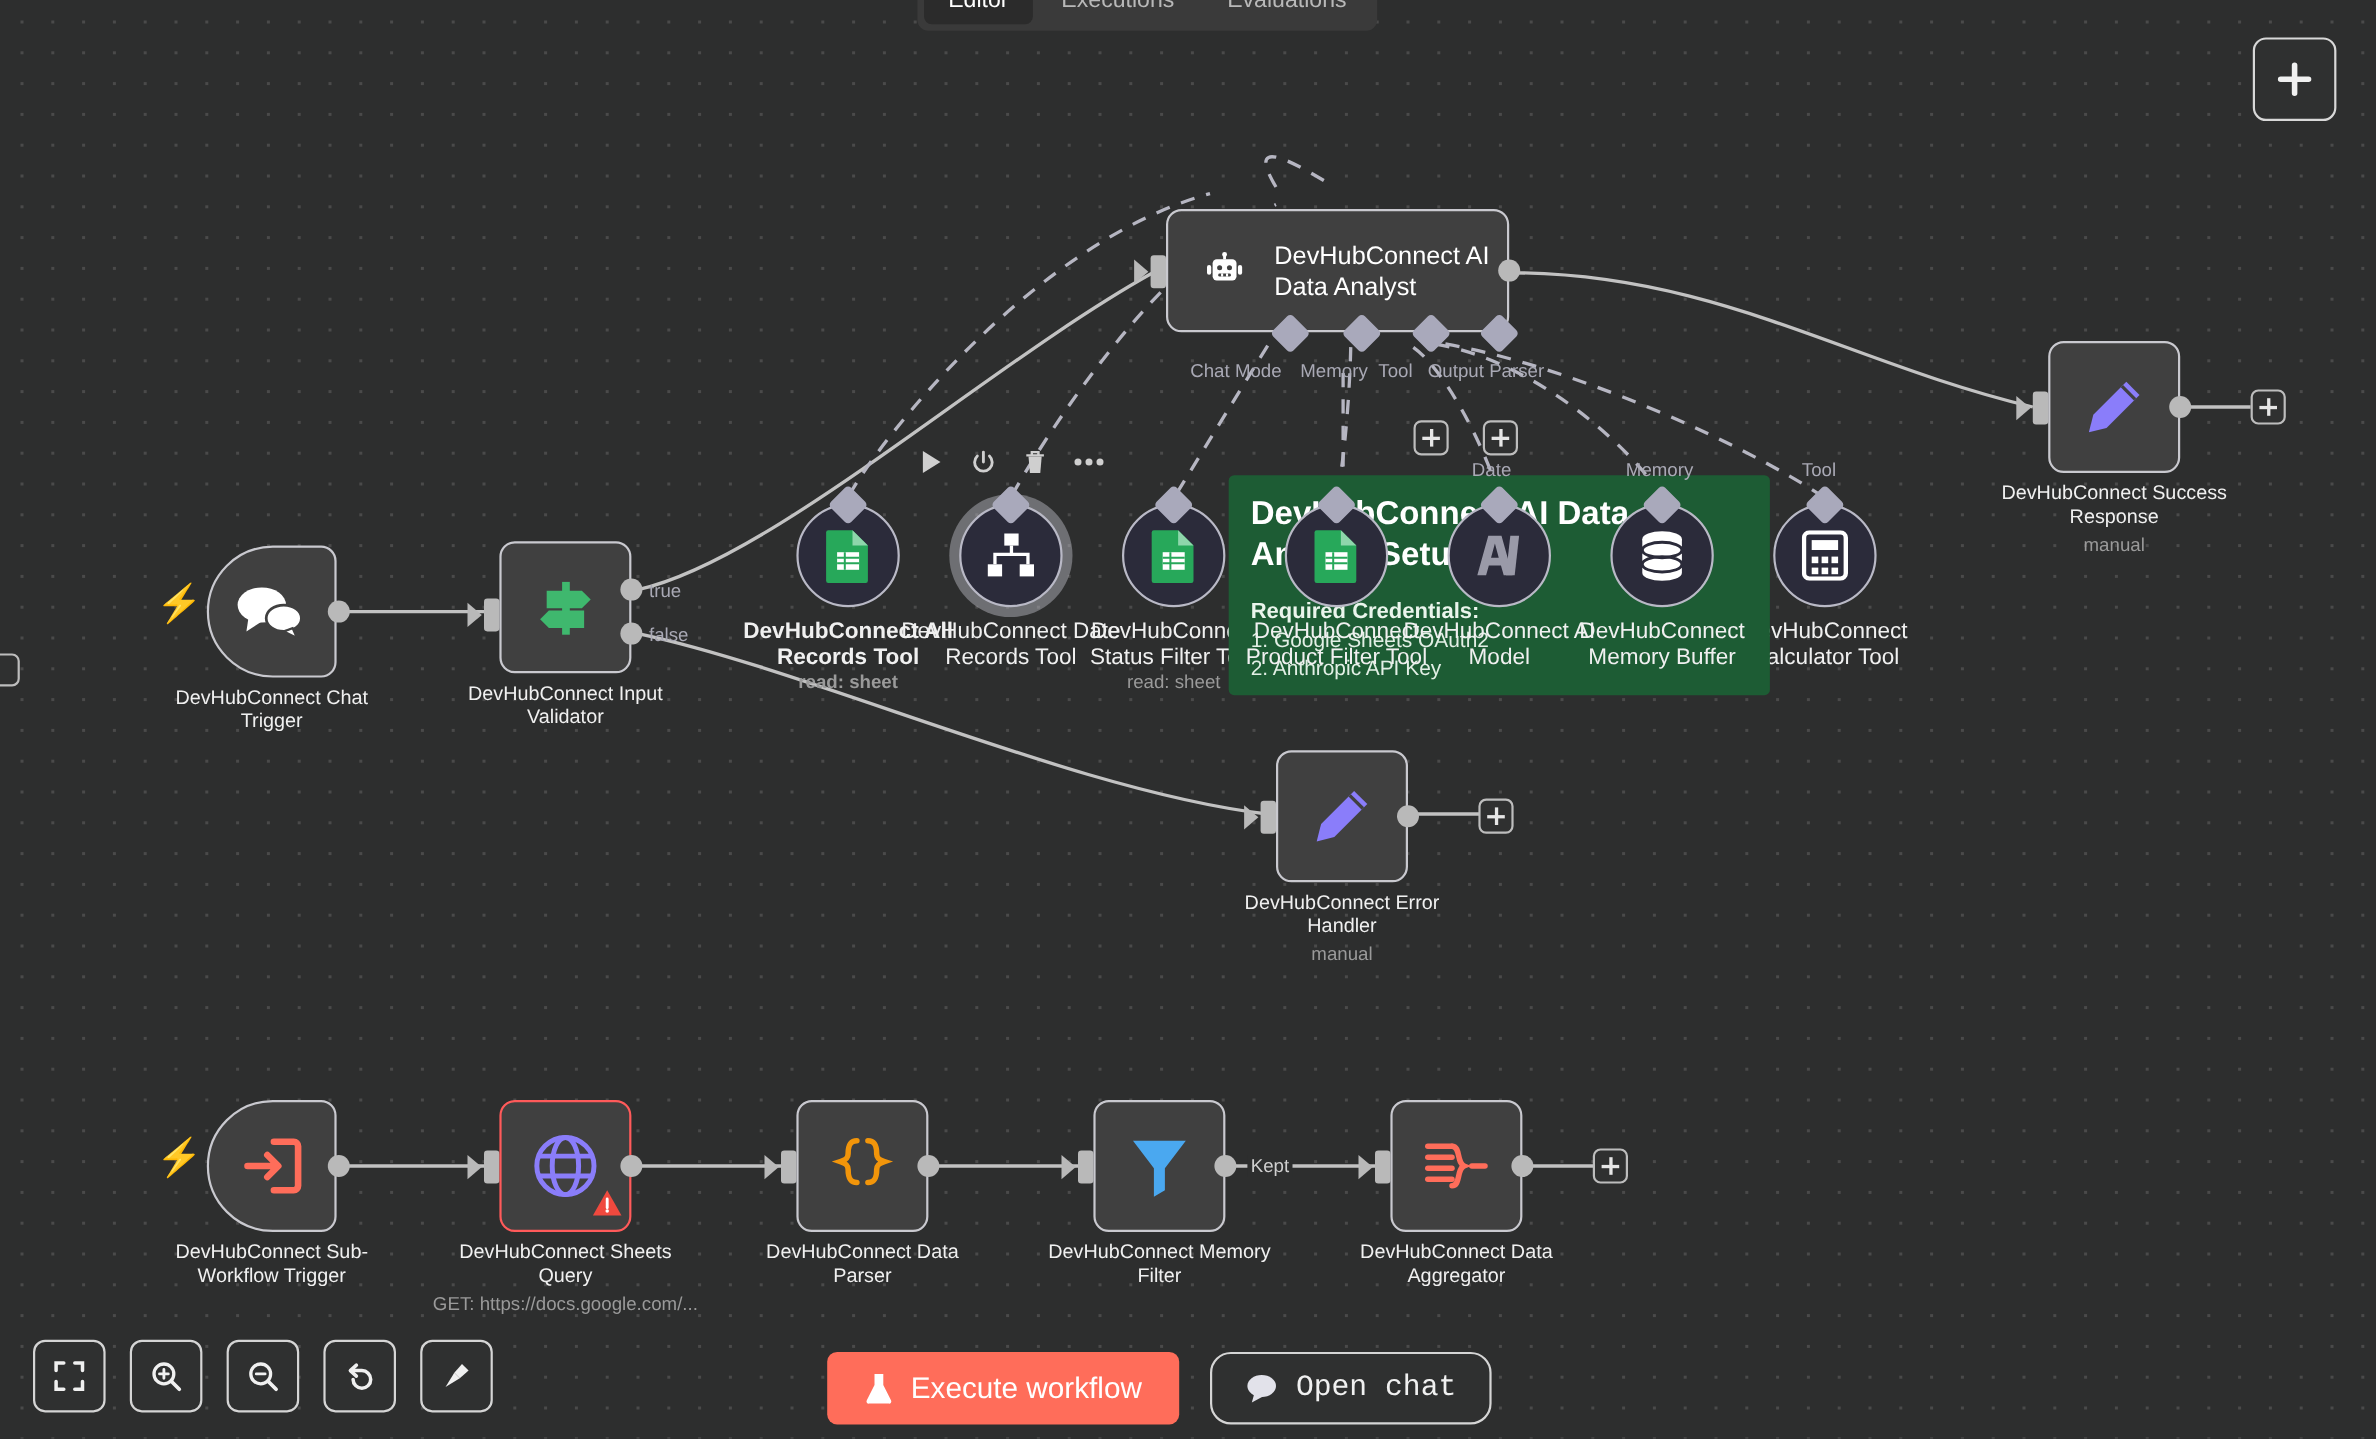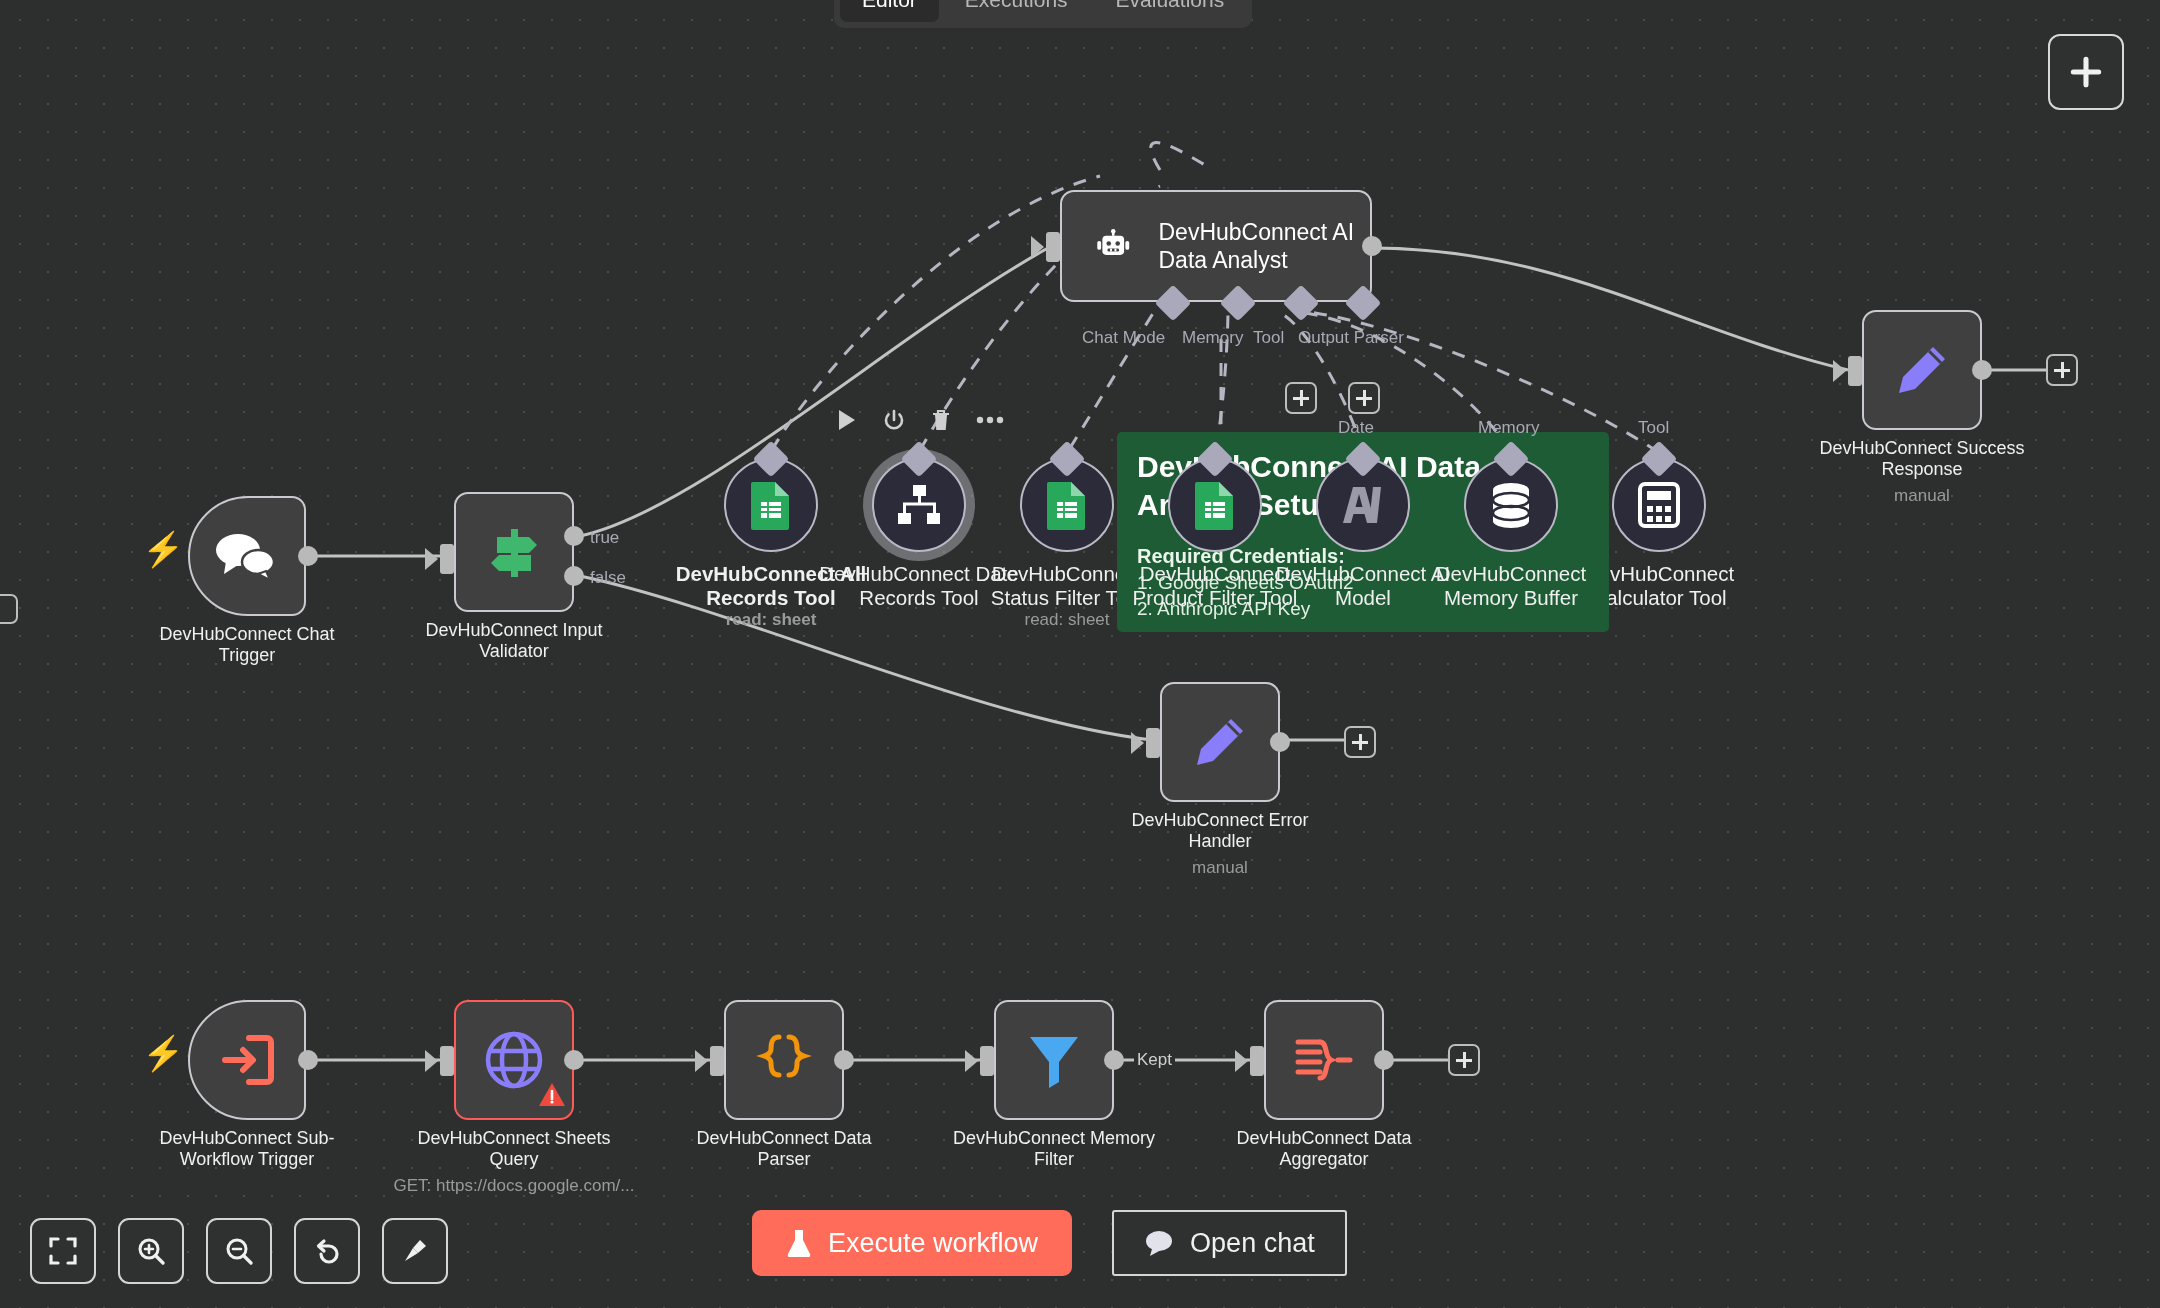--- a/index.html
+++ b/index.html
@@ -132,32 +132,32 @@
   #sticky-note .st-sub { margin-top:22px; font-size:20px; color:#eaf5ec; font-weight:bold;}
   #sticky-note .st-li { font-size:19px; color:#e2efe5; margin-top:4px; }
 
   
   #zoom-controls { position:absolute; left:30px; bottom:24px; display:flex; gap:22px; z-index:30; }
   .zbtn {
     width:66px; height:66px; border:2px solid #d5d5d5; border-radius:11px;
     background:#2f3030; display:flex; align-items:center; justify-content:center; cursor:pointer;
   }
   
-  #action-bar { position:absolute; left:752px; bottom:32px; display:flex; gap:40px; z-index:30; }
+  #action-bar { position:absolute; left:752px; bottom:13px; display:flex; gap:28px; z-index:30; }
   #execute-workflow-button {
     display:flex; align-items:center; gap:16px;
     background:#ff6d5a; color:#fff; border:none; border-radius:9px;
     padding:0 34px; height:66px; font-size:27px; cursor:pointer;
     font-family:"Liberation Sans", sans-serif;
   }
   #open-chat-button {
     display:flex; align-items:center; gap:16px;
-    background:#2f3030; color:#f0f0f0; border:2px solid #d5d5d5; border-radius:3px;
+    background:#2f3030; color:#f0f0f0; border:2px solid #d5d5d5; border-radius:19px;
     padding:0 30px; height:66px; font-size:27px; cursor:pointer;
-    font-family:Liberation Sans, sans-serif;
+    font-family:Liberation Mono, monospace;
   }
   .warn-tri { position:absolute; right:6px; bottom:6px; }
   #left-edge-plus {
     position:absolute; left:-12px; top:594px; width:30px; height:30px;
     border:2px solid #bdbdbd; border-radius:7px; background:#2f3030;
   }
 </style>
 </head>
 <body>
 

